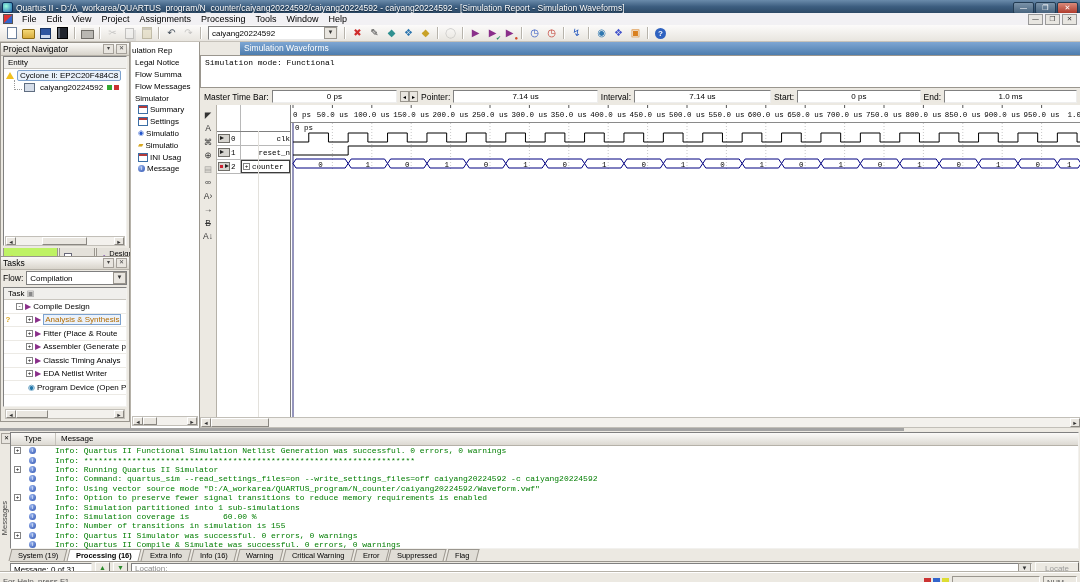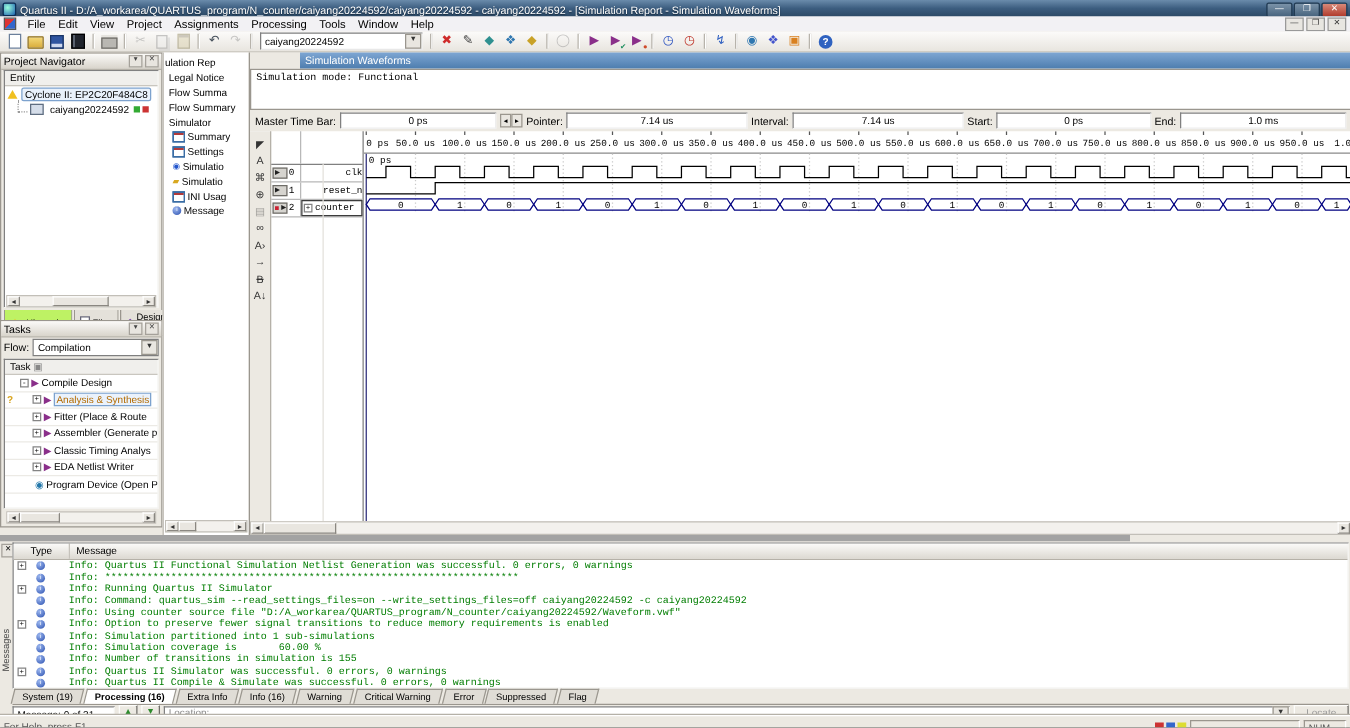--- a/index.html
+++ b/index.html
@@ -105,21 +105,21 @@
   .nt-c2.busname{justify-content:flex-start;padding-left:2px;}
   .nt-c2.selected{outline:1px solid #3c3c3c;outline-offset:-1px;}
   .pin{width:10px;height:7px;background:#d6d4cf;border:1px solid #6f6d68;position:relative;margin-right:1px;flex:none;}
   .pin::after{content:"";position:absolute;top:1px;width:0;height:0;border-top:2px solid transparent;border-bottom:2px solid transparent;border-left:4px solid #222;}
   .pin-in::after{left:1px;}
   .pin-out::after{right:0px;}
   .pin-out::before{content:"";position:absolute;left:1px;top:2px;width:3px;height:3px;background:#c23;}
   #plot{position:absolute;left:91px;top:0;}
   #nt-divider-extend{position:absolute;left:41px;top:26px;width:1px;height:286px;background:#e3e1dc;}
   
-  #messages{left:0;top:428px;width:904px;height:144px;background:#ece9e2;border-top:5px solid #a3a3a3;box-sizing:border-box;text-decoration:underline;}
+  #messages{left:0;top:428px;width:904px;height:144px;background:#ece9e2;border-top:3px solid #a3a3a3;box-sizing:border-box;text-decoration:underline;}
   #msg-close{position:absolute;left:1px;top:2px;width:9px;height:9px;font-size:6px;line-height:8px;text-align:center;border:1px solid #a5a19a;background:#e8e5df;}
   #msg-side-label{position:absolute;left:0px;top:70px;width:10px;font-size:7.5px;color:#444;writing-mode:vertical-rl;transform:rotate(180deg);}
   #msg-list{position:absolute;left:10px;top:1px;width:1069px;height:117px;}
   #msg-hdr{height:12px;display:flex;background:#efede9;border-bottom:1px solid #b5b1a8;font-size:8px;}
   #msg-hdr .mh1{width:44px;text-align:center;border-right:1px solid #c5c2bb;line-height:12px;background:linear-gradient(#fbfaf8,#dcd9d2);}
   #msg-hdr .mh2{flex:1;padding-left:5px;line-height:12px;background:linear-gradient(#fbfaf8,#dcd9d2);}
   .msg-row{display:flex;align-items:center;height:9.4px;font-size:8px;white-space:pre;overflow:hidden;}
   .msg-c1{width:44px;flex:none;display:flex;align-items:center;}
   .info-ic{width:7px;height:7px;border-radius:50%;background:radial-gradient(circle at 35% 30%,#9db8f0,#2a4fae);color:#fff;font-size:5px;line-height:7px;text-align:center;flex:none;}
   .msg-text{color:var(--info-green);overflow:hidden;}
@@ -400,21 +400,21 @@
         <div class="rep-row" style="padding-left: 1px;">
           <span>ulation Rep</span>
         </div>
         <div class="rep-row" style="padding-left: 4px;">
           <span>Legal Notice</span>
         </div>
         <div class="rep-row" style="padding-left: 4px;">
           <span>Flow Summa</span>
         </div>
         <div class="rep-row" style="padding-left: 4px;">
-          <span>Flow Summary</span>
+          <span>Flow Messages</span>
         </div>
         <div class="rep-row" style="padding-left: 4px;">
           <span>Simulator</span>
         </div>
         <div class="rep-row" style="padding-left: 7px;">
           <span class="tbl-ic"></span>
           <span>Summary</span>
         </div>
         <div class="rep-row" style="padding-left: 7px;">
           <span class="tbl-ic"></span>
@@ -640,21 +640,21 @@
     <div id="msg-list" class="list-box">
       <div id="msg-hdr">
         <span class="mh1">Type</span>
         <span class="mh2">Message</span>
       </div>
       <div id="msg-rows">
           <div class="msg-row"><span class="msg-c1"><span class="tgl" style="width: 7px; margin-left: 3px; flex: 0 0 auto;">+</span><span class="info-ic" style="margin-left: 8px;">i</span></span><span class="msg-text mono">Info: Quartus II Functional Simulation Netlist Generation was successful. 0 errors, 0 warnings</span></div>
           <div class="msg-row"><span class="msg-c1"><span style="width: 7px; margin-left: 3px; flex: 0 0 auto;"></span><span class="info-ic" style="margin-left: 8px;">i</span></span><span class="msg-text mono">Info: *********************************************************************</span></div>
           <div class="msg-row"><span class="msg-c1"><span class="tgl" style="width: 7px; margin-left: 3px; flex: 0 0 auto;">+</span><span class="info-ic" style="margin-left: 8px;">i</span></span><span class="msg-text mono">Info: Running Quartus II Simulator</span></div>
           <div class="msg-row"><span class="msg-c1"><span style="width: 7px; margin-left: 3px; flex: 0 0 auto;"></span><span class="info-ic" style="margin-left: 8px;">i</span></span><span class="msg-text mono">Info: Command: quartus_sim --read_settings_files=on --write_settings_files=off caiyang20224592 -c caiyang20224592</span></div>
-          <div class="msg-row"><span class="msg-c1"><span style="width: 7px; margin-left: 3px; flex: 0 0 auto;"></span><span class="info-ic" style="margin-left: 8px;">i</span></span><span class="msg-text mono">Info: Using counter source file "D:/A_workarea/QUARTUS_program/N_counter/caiyang20224592/Waveform.vwf"</span></div>
+          <div class="msg-row"><span class="msg-c1"><span style="width: 7px; margin-left: 3px; flex: 0 0 auto;"></span><span class="info-ic" style="margin-left: 8px;">i</span></span><span class="msg-text mono">Info: Using vector source mode "D:/A_workarea/QUARTUS_program/N_counter/caiyang20224592/Waveform.vwf"</span></div>
           <div class="msg-row"><span class="msg-c1"><span class="tgl" style="width: 7px; margin-left: 3px; flex: 0 0 auto;">+</span><span class="info-ic" style="margin-left: 8px;">i</span></span><span class="msg-text mono">Info: Option to preserve fewer signal transitions to reduce memory requirements is enabled</span></div>
           <div class="msg-row"><span class="msg-c1"><span style="width: 7px; margin-left: 3px; flex: 0 0 auto;"></span><span class="info-ic" style="margin-left: 8px;">i</span></span><span class="msg-text mono">Info: Simulation partitioned into 1 sub-simulations</span></div>
           <div class="msg-row"><span class="msg-c1"><span style="width: 7px; margin-left: 3px; flex: 0 0 auto;"></span><span class="info-ic" style="margin-left: 8px;">i</span></span><span class="msg-text mono">Info: Simulation coverage is       60.00 %</span></div>
           <div class="msg-row"><span class="msg-c1"><span style="width: 7px; margin-left: 3px; flex: 0 0 auto;"></span><span class="info-ic" style="margin-left: 8px;">i</span></span><span class="msg-text mono">Info: Number of transitions in simulation is 155</span></div>
           <div class="msg-row"><span class="msg-c1"><span class="tgl" style="width: 7px; margin-left: 3px; flex: 0 0 auto;">+</span><span class="info-ic" style="margin-left: 8px;">i</span></span><span class="msg-text mono">Info: Quartus II Simulator was successful. 0 errors, 0 warnings</span></div>
           <div class="msg-row"><span class="msg-c1"><span style="width: 7px; margin-left: 3px; flex: 0 0 auto;"></span><span class="info-ic" style="margin-left: 8px;">i</span></span><span class="msg-text mono">Info: Quartus II Compile &amp; Simulate was successful. 0 errors, 0 warnings</span></div>
         </div>
     </div>
     <div id="msg-tabs">
         <span class="mtab"><span>System (19)</span></span>

